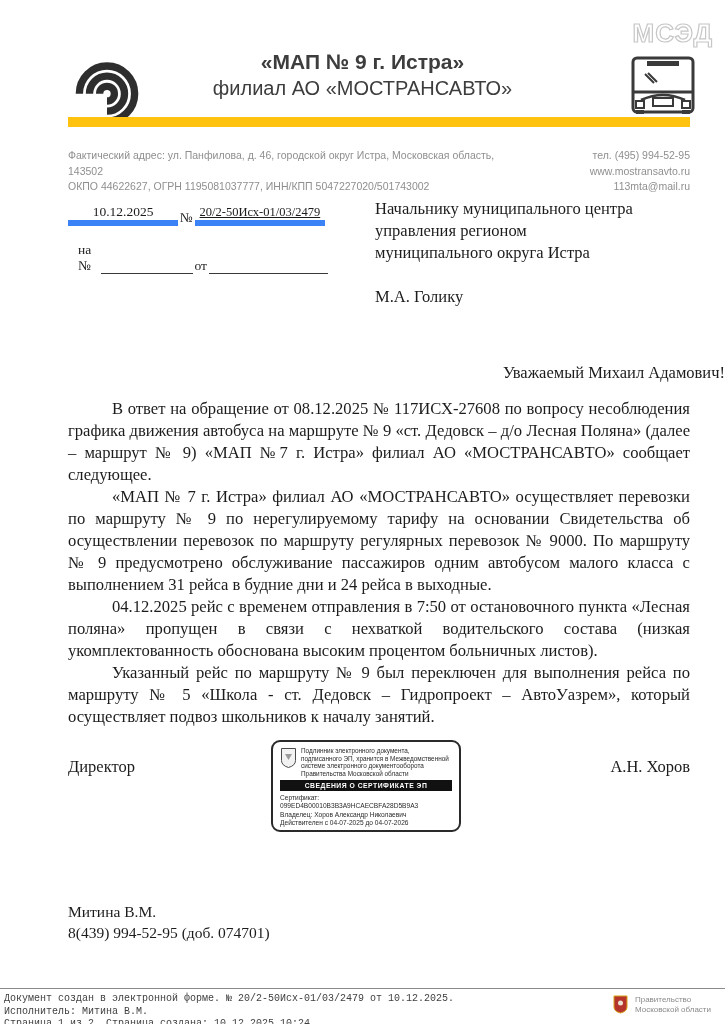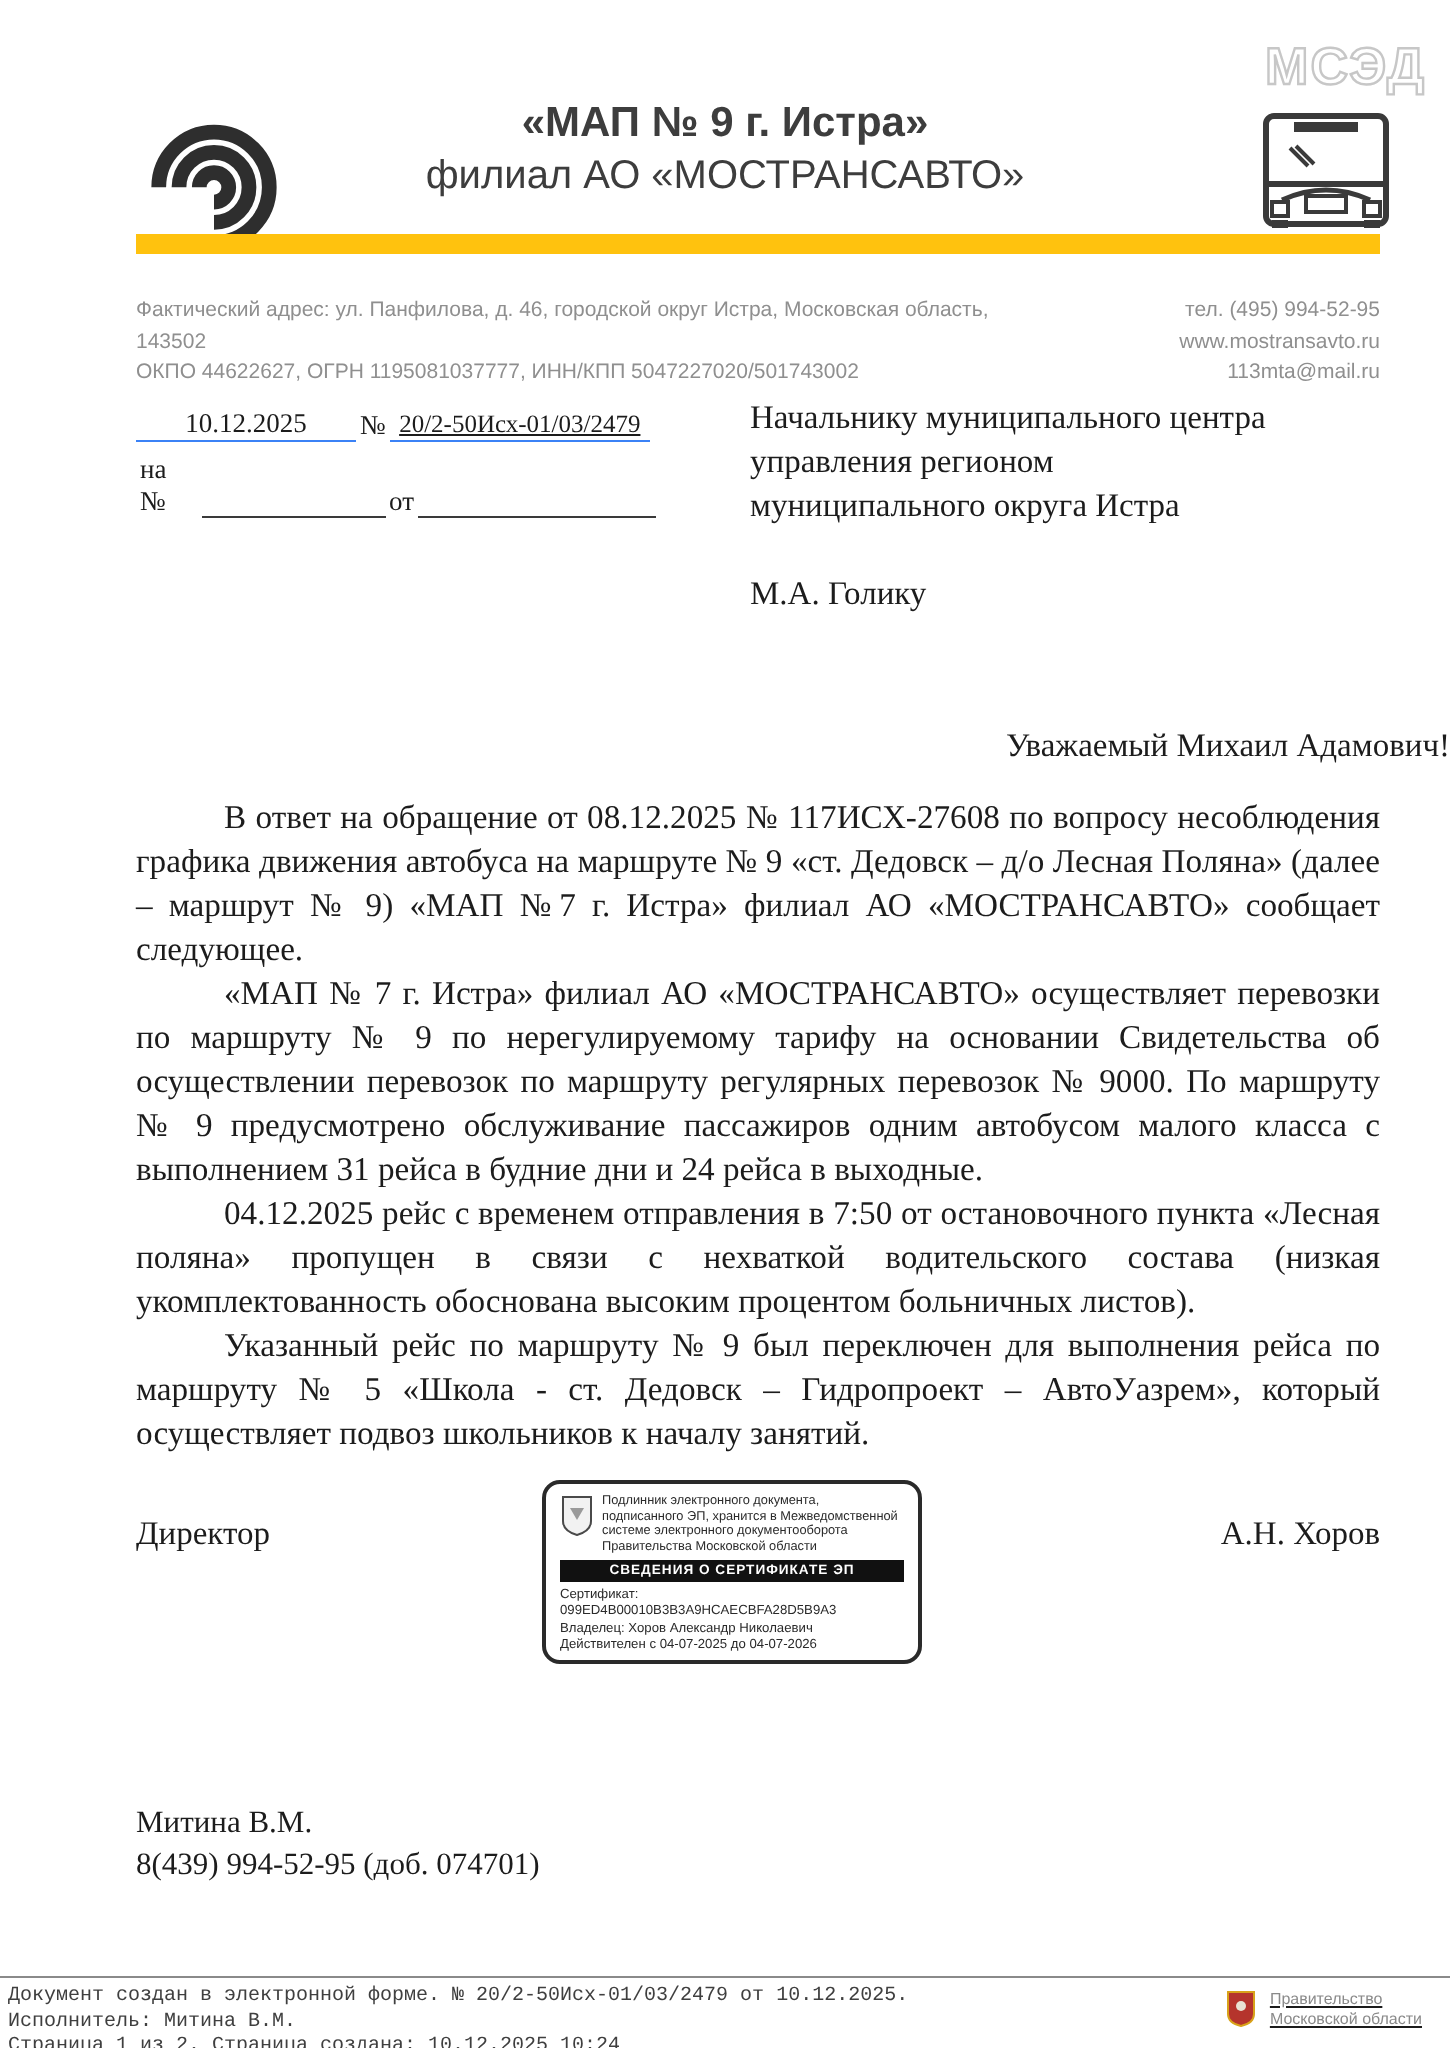--- a/index.html
+++ b/index.html
@@ -40,25 +40,25 @@
   }
   .contacts {
     right: 35px; top: 148px; width: 200px; text-align: right;
     font-family: "Liberation Sans", "DejaVu Sans", sans-serif;
     font-size: 10.5px; line-height: 15.5px; color: #8f8f8f;
   }
 
   
   .refblock { left: 68px; top: 204px; width: 260px; font-size: 13.5px; }
   .refline { display: flex; align-items: flex-end; }
-  .over-line { display: inline-block; border-bottom: 1px solid #3b82f6; text-align: center; }
+  .over-line { display: inline-block; border-bottom: 6px solid #3b82f6; text-align: center; }
   .ref-date { width: 110px; }
   .ref-num  { width: 130px; font-size: 12.5px; text-decoration: underline; }
   .ref-lbl  { padding: 0 2px; }
-  .refline2 { margin-top: 6px; }
+  .refline2 { margin-top: 16px; text-align: center; }
   .blank-a { width: 92px; display: inline-block; border-bottom: 1px solid #3a3a3a; }
   .blank-b { width: 120px; display: inline-block; border-bottom: 1px solid #3a3a3a; }
 
   
   .recipient { left: 375px; top: 198px; width: 300px; font-size: 16.5px; line-height: 22px; }
   .recipient .name { margin-top: 22px; }
 
   
   .salutation { left: 0; width: 725px; top: 363px; text-align: right; font-size: 16.5px; }
   .letter-body { left: 68px; top: 398px; width: 622px; font-size: 16.6px; line-height: 22px; }
@@ -88,21 +88,21 @@
   
   .executor { left: 68px; top: 901px; font-size: 15.5px; line-height: 21px; }
 
   
   .footer-rule { left: 0; width: 725px; top: 988px; border-top: 1px solid #8a8a8a; }
   .footer-text {
     left: 4px; top: 993px; width: 520px;
     font-family: Liberation Mono, monospace;
     font-size: 10px; line-height: 12.5px; color: #3f3f3f;
   }
-  .gov { right: 14px; top: 995px; display: flex; align-items: flex-start; gap: 7px; text-decoration: underline; }
+  .gov { right: 14px; top: 995px; display: flex; align-items: flex-start; gap: 7px; }
   .gov-emblem { width: 15px; height: 19px; }
   .gov-label {
     font-family: "Liberation Sans", "DejaVu Sans", sans-serif;
     font-size: 8px; line-height: 9.5px; color: #8a8a8a;
   }
 </style>
 </head>
 <body>
 
 <div class="abs watermark">МСЭД</div>

